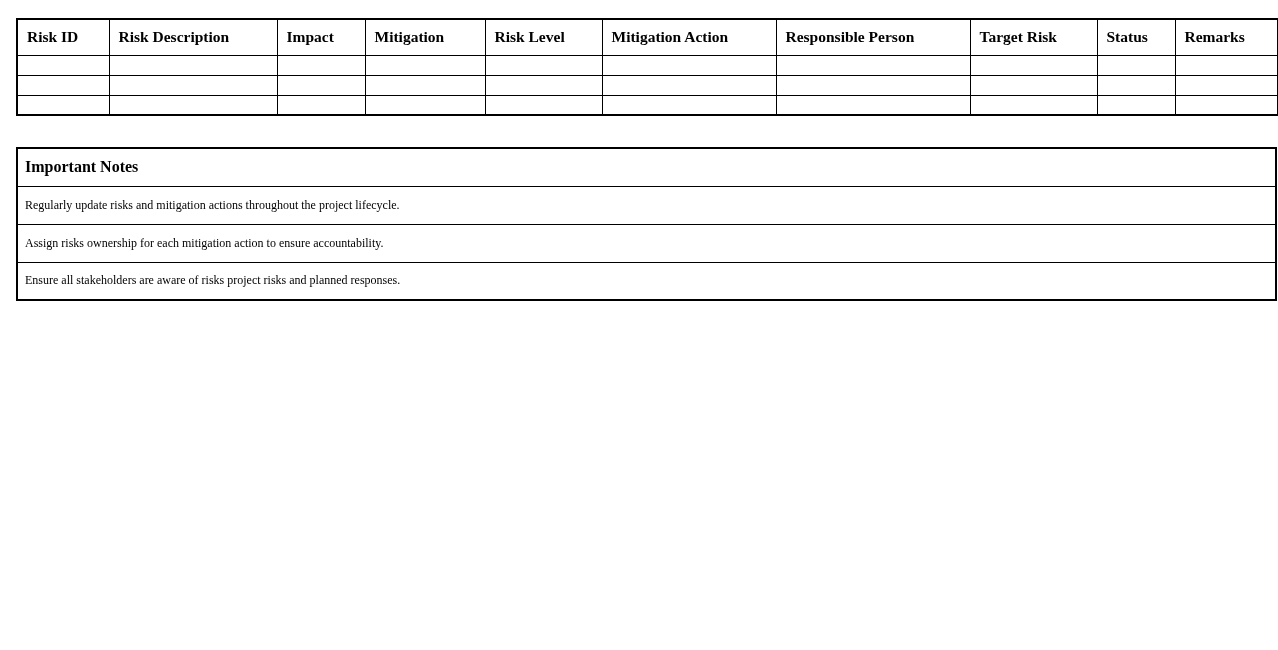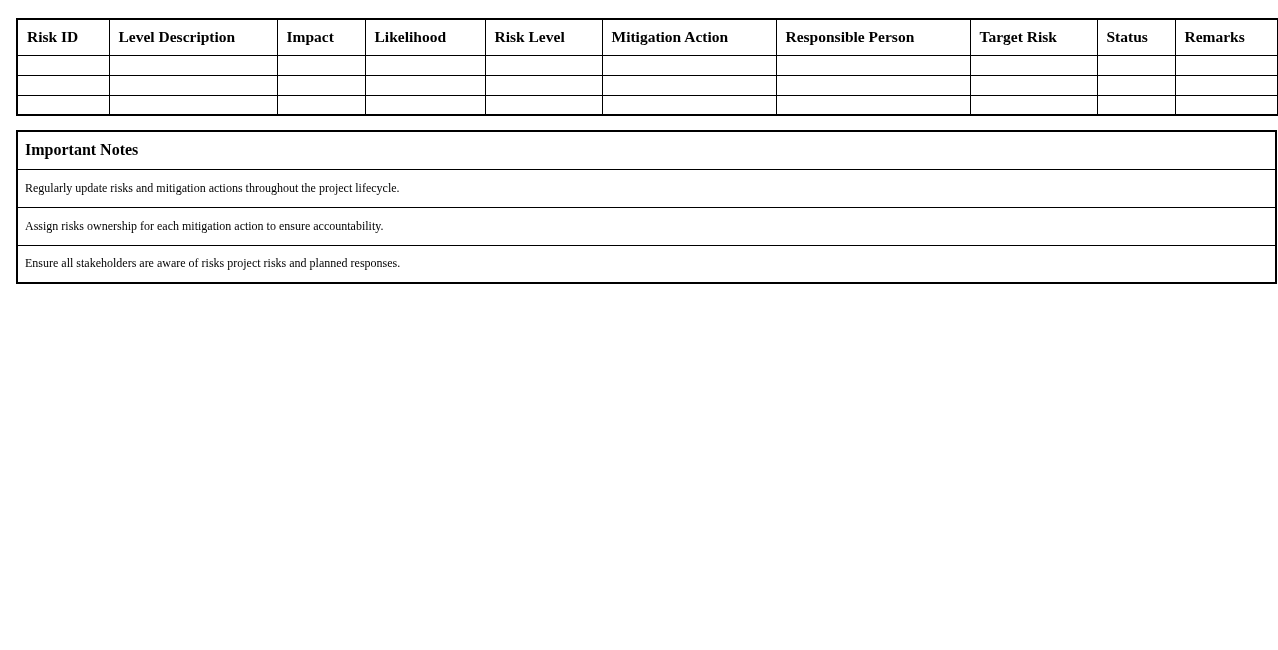--- a/index.html
+++ b/index.html
@@ -43,21 +43,21 @@
     vertical-align: middle;
     padding: 0 4px 0 9px;
   }
   .risk-table td.empty-cell {
     height: 20px;
     padding: 0 4px;
     font-size: 15.5px;
   }
   
   .notes-table {
-    margin-top: 14px;
+    margin-top: 31px;
     border: 2px solid #000000;
   }
   .notes-table td {
     border: 1px solid #000000;
     height: 38px;
     vertical-align: middle;
     padding: 0 8px 0 7px;
     font-size: 12px;
     overflow: hidden;
     white-space: nowrap;
@@ -81,23 +81,23 @@
       <col style="width:117px">
       <col style="width:174px">
       <col style="width:194px">
       <col style="width:127px">
       <col style="width:78px">
       <col style="width:103px">
     </colgroup>
     <thead>
       <tr>
         <th>Risk ID</th>
-        <th>Level Description</th>
+        <th>Risk Description</th>
         <th>Impact</th>
-        <th>Likelihood</th>
+        <th>Mitigation</th>
         <th>Risk Level</th>
         <th>Mitigation Action</th>
         <th>Responsible Person</th>
         <th>Target Risk</th>
         <th>Status</th>
         <th>Remarks</th>
       </tr>
     </thead>
     <tbody>
       <tr>

